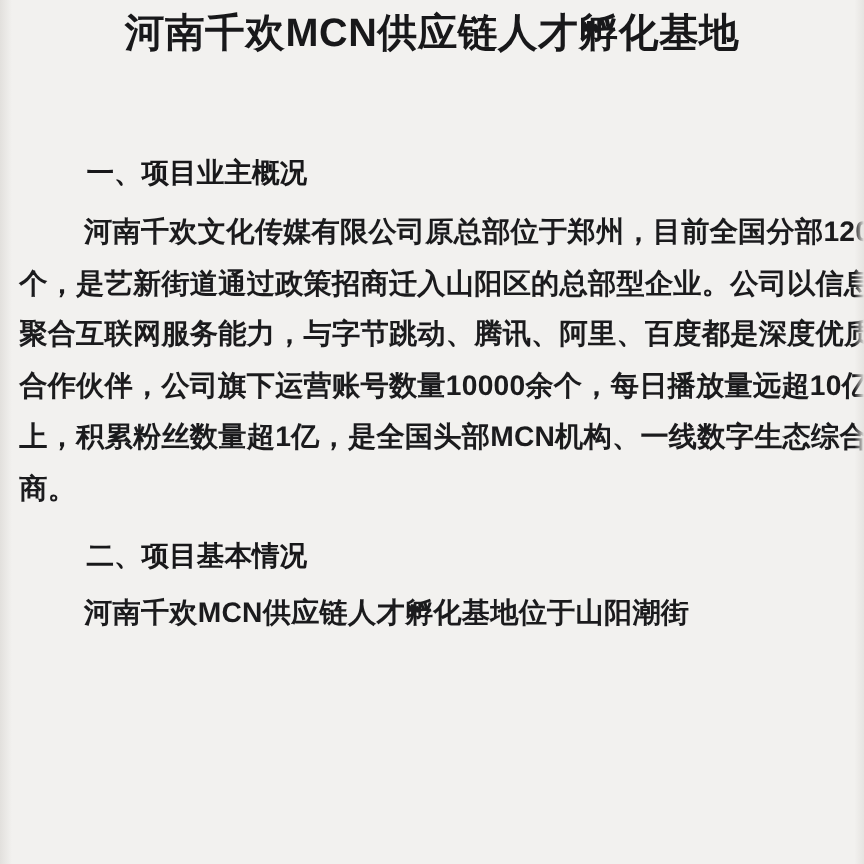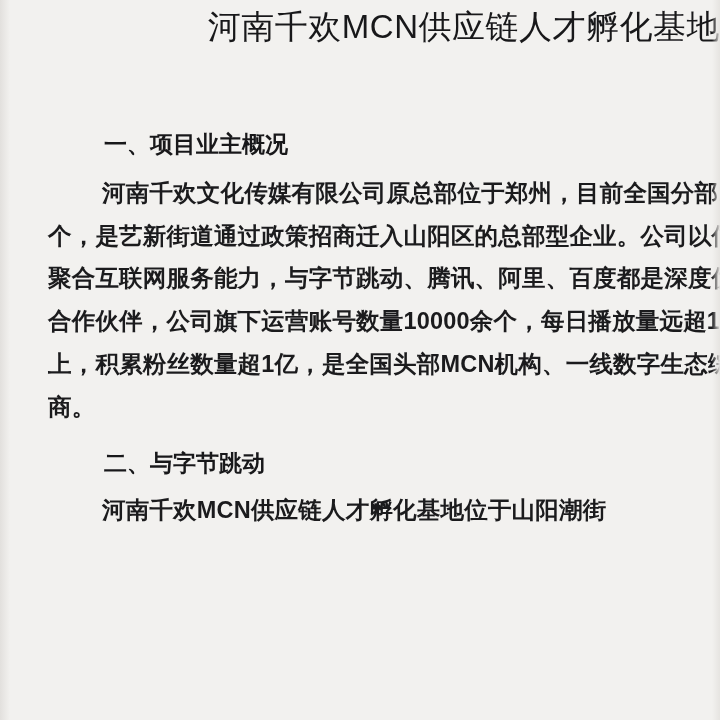--- a/index.html
+++ b/index.html
@@ -35,40 +35,39 @@
     position: absolute;
     right: 0; top: 0; bottom: 0;
     width: 8px;
     background: linear-gradient(to left, #e6e4e1, rgba(230,228,225,0));
     pointer-events: none;
   }
   .doc-title {
     margin: 0;
     padding: 0;
     font-size: 33px;
-    font-weight: normal;
+    font-weight: bold;
     color: #18181a;
-    text-align: right;
+    text-align: center;
     letter-spacing: 0.5px;
     line-height: 1.25;
   }
   .title-line1 {
     display: block;
     padding-top: 6px;
   }
   .title-line2 {
     display: block;
     padding-top: 14px;
     letter-spacing: 12px;
     text-indent: 12px;
   }
   .body-block {
     margin-top: 52px;
     padding: 0 0 0 0;
-    margin-left: 32px;
   }
   .section-heading {
     font-size: 23px;
     font-weight: bold;
     color: #18181a;
     line-height: 1.5;
     padding-left: 72px;
     margin: 0;
     white-space: nowrap;
   }
@@ -105,18 +104,18 @@
     <div class="gap-1"></div>
 
     <div class="section">
       <p class="section-heading">一、项目业主概况</p>
       <p class="para">河南千欢文化传媒有限公司原总部位于郑州，目前全国分部120余个，是艺新街道通过政策招商迁入山阳区的总部型企业。公司以信息技术聚合互联网服务能力，与字节跳动、腾讯、阿里、百度都是深度优质战略合作伙伴，公司旗下运营账号数量10000余个，每日播放量远超10亿以上，积累粉丝数量超1亿，是全国头部MCN机构、一线数字生态综合服务商。</p>
     </div>
 
     <div class="gap-2"></div>
 
     <div class="section">
-      <p class="section-heading">二、与字节跳动</p>
+      <p class="section-heading">二、项目基本情况</p>
       <p class="para second">河南千欢MCN供应链人才孵化基地位于山阳潮街</p>
     </div>
 
   </div>
 </div>
 
 </body></html>

